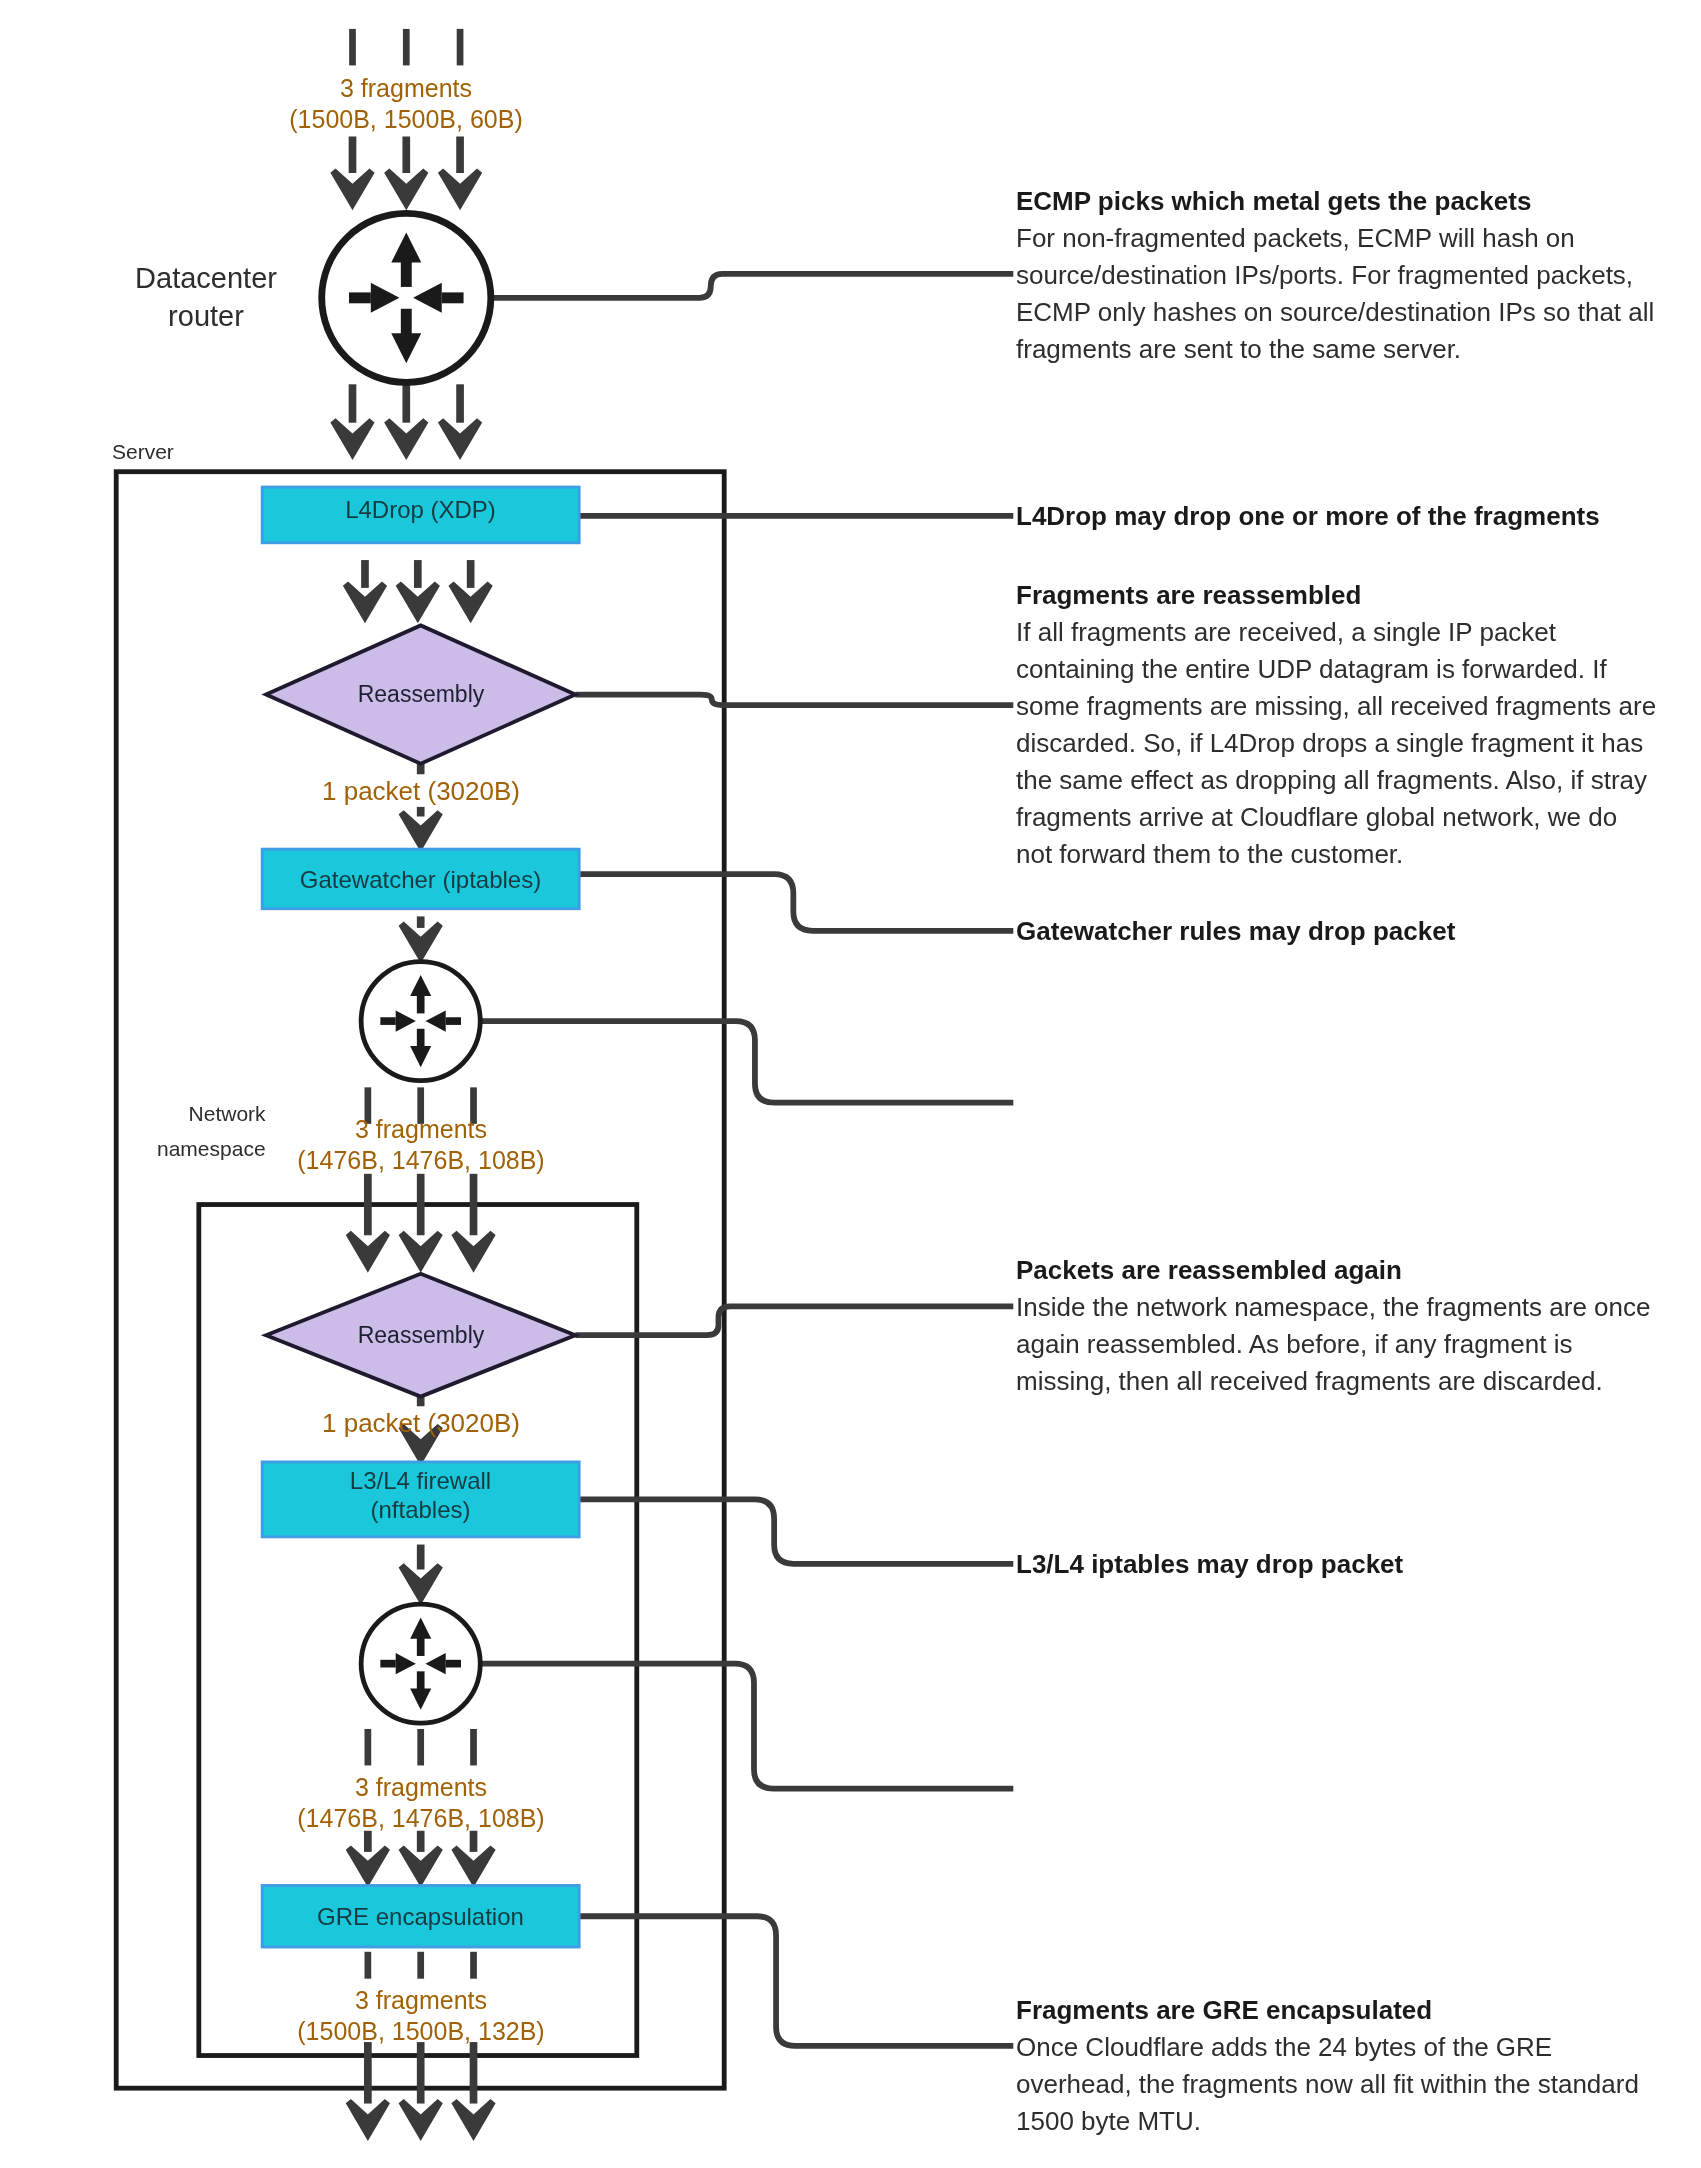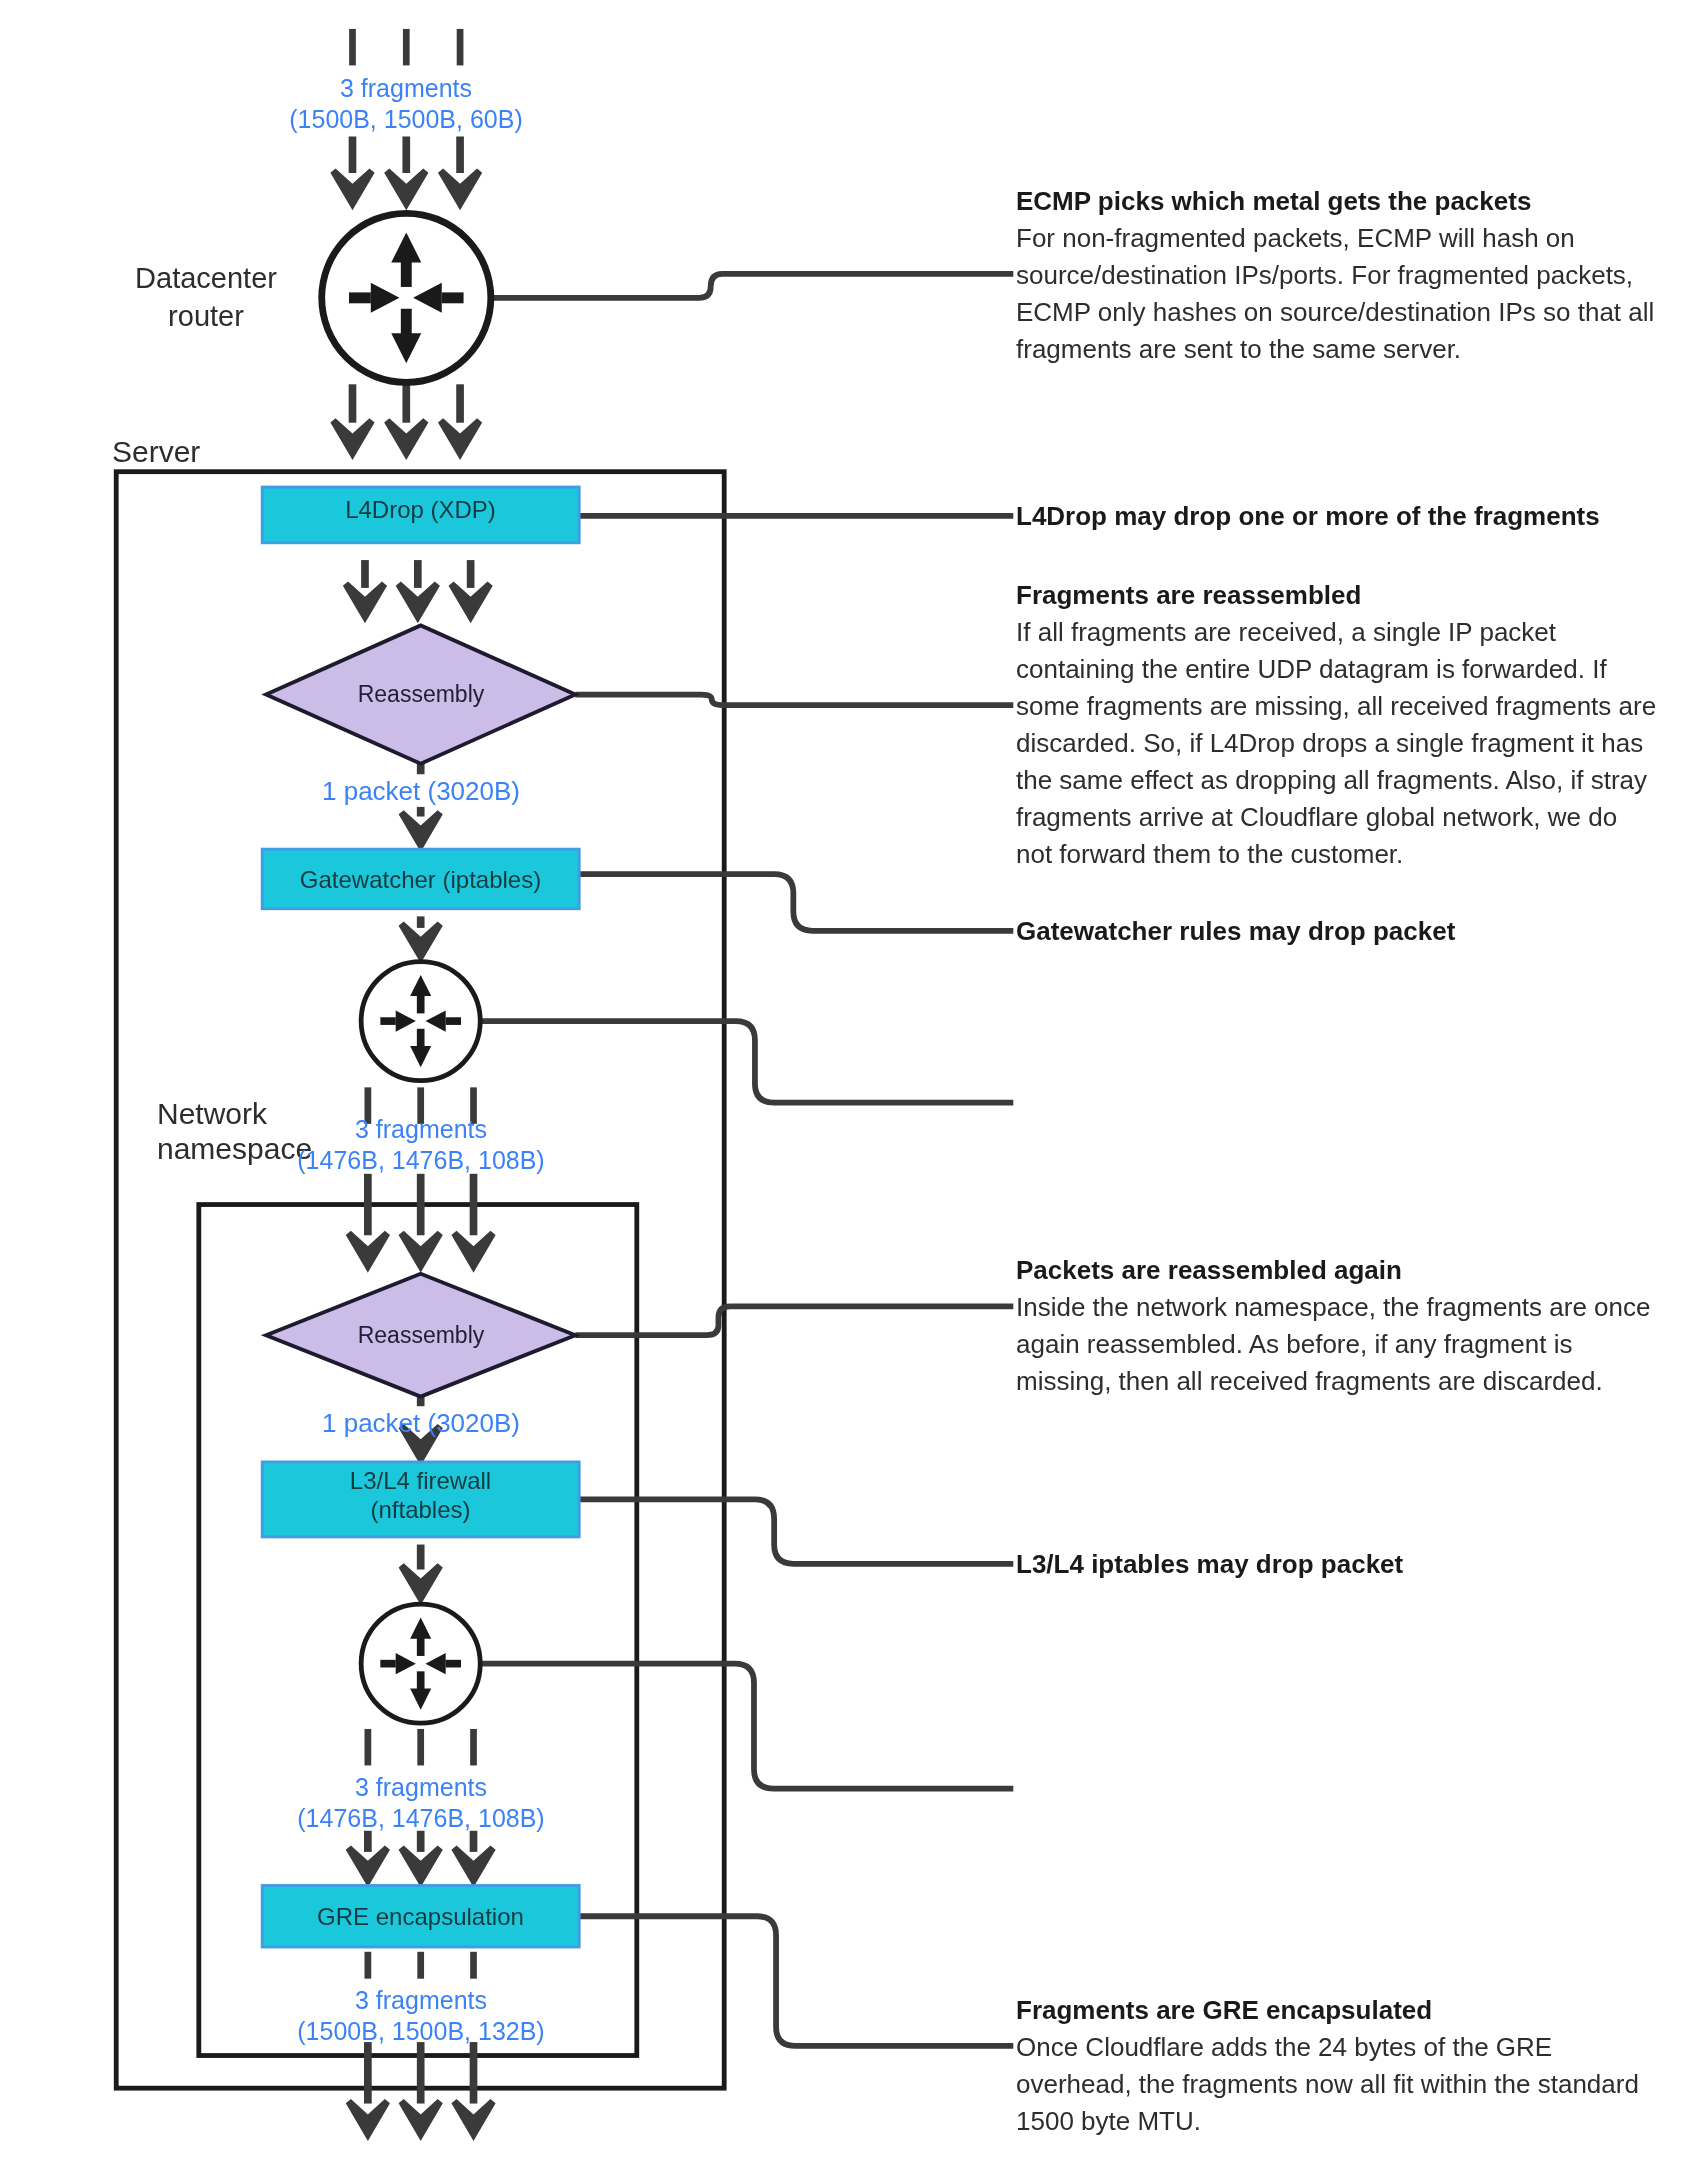--- a/index.html
+++ b/index.html
@@ -1,25 +1,25 @@
 <!DOCTYPE html>
 <html><head>
 <meta charset="utf-8">
 <style>
   html,body{margin:0;padding:0;background:#fff;}
   #canvas{position:relative;width:1701px;height:2168px;background:#ffffff;overflow:hidden;
           font-family:"Liberation Sans",sans-serif;color:#2d2d2d;}
   #art{position:absolute;left:0;top:0;width:1701px;height:2168px;}
   .txt{position:absolute;}
-  .caption{width:384px;text-align:center;font-size:25px;line-height:31px;color:#3b82f6;}
+  .caption{width:384px;text-align:center;font-size:25px;line-height:31px;color:#a16207;}
   .node-label{position:absolute;display:flex;align-items:center;justify-content:center;
               text-align:center;font-size:24px;color:#143b42;white-space:pre-line;line-height:29px;}
   .diamond-label{position:absolute;display:flex;align-items:center;justify-content:center;
                  text-align:center;font-size:23px;color:#1f1f33;}
-  .zone-label{font-size:30px;line-height:35px;color:#2d2d2d;white-space:pre-line;}
+  .zone-label{font-size:21px;line-height:35px;color:#2d2d2d;white-space:pre-line;text-align:right;}
   .big-label{font-size:29px;line-height:38px;color:#2d2d2d;text-align:center;white-space:pre-line;}
   .ann{position:absolute;left:1016px;width:644px;font-size:26px;line-height:37px;color:#2d2d2d;}
   .ann .t{font-weight:bold;color:#1a1a1a;}
 </style>
 </head>
 <body>
 
 <div id="canvas">
 
   <svg id="art" viewBox="0 0 1771 2257">

